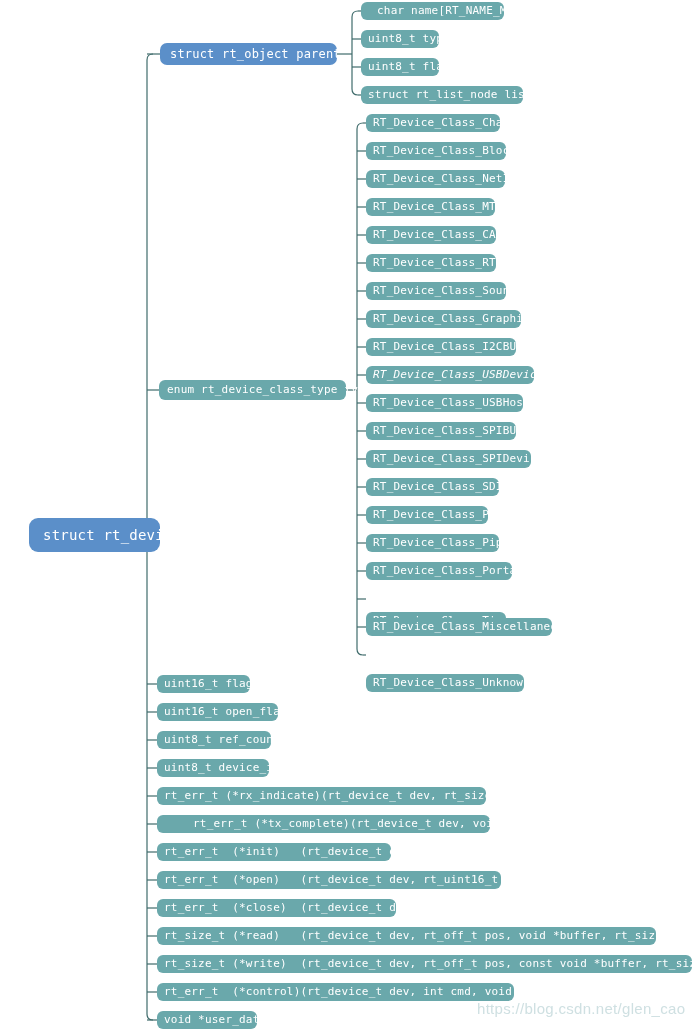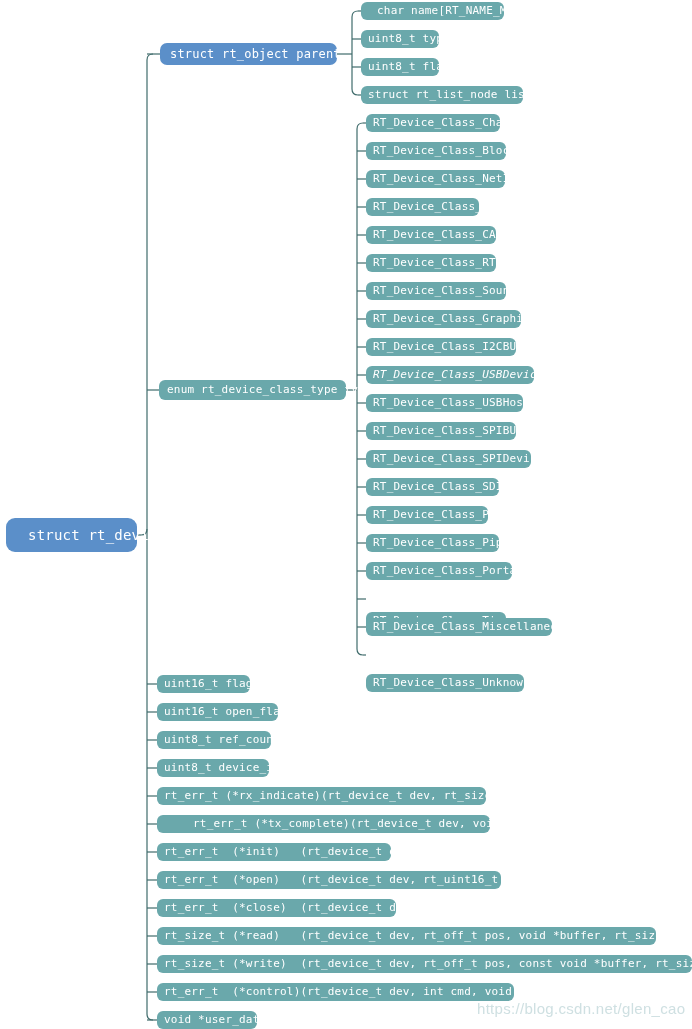--- a/index.html
+++ b/index.html
@@ -14,21 +14,21 @@
     position:absolute;box-sizing:border-box;
     border-radius:6px;color:#ffffff;
     font-size:11px;line-height:18px;height:18px;
     padding:0 7px;white-space:pre;
     letter-spacing:0.2px;
   }
   .node.teal{background:#6aa8ab;}
   .node.blue{background:#5b8fc9;border-radius:7px;}
   .node.root{
     background:#5b8fc9;height:34px;line-height:34px;font-size:14px;
-    border-radius:9px;padding:0 22px;
+    border-radius:9px;padding:0 14px;margin-left:23px;
   }
   .node.parent{
     height:22px;line-height:22px;font-size:12px;padding:0 10px;border-radius:7px;
   }
   .node.enumhead{height:20px;line-height:20px;font-size:11px;padding:0 8px;}
   .watermark{
     position:absolute;color:#cfe0e2;font-size:15px;
     font-family:"Liberation Sans",sans-serif;letter-spacing:0.3px;
     white-space:pre;
   }
@@ -95,21 +95,21 @@
       <div class="node root" style="left: 6px; top: 518px; width: 131px;">struct rt_device</div>
       <div class="node blue parent" style="left: 160px; top: 43px; width: 177px;">struct rt_object parent</div>
       <div class="node teal" style="left: 361px; top: 2px; width: 143px; padding-left: 16px;">char name[RT_NAME_MAX]</div>
       <div class="node teal" style="left: 361px; top: 30px; width: 78px;">uint8_t type</div>
       <div class="node teal" style="left: 361px; top: 58px; width: 78px;">uint8_t flag</div>
       <div class="node teal" style="left: 361px; top: 86px; width: 162px;">struct rt_list_node list</div>
       <div class="node teal enumhead" style="left: 159px; top: 380px; width: 187px;">enum rt_device_class_type type</div>
       <div class="node teal" style="left: 366px; top: 114px; width: 134px;">RT_Device_Class_Char</div>
       <div class="node teal" style="left: 366px; top: 142px; width: 140px;">RT_Device_Class_Block</div>
       <div class="node teal" style="left: 366px; top: 170px; width: 139px;">RT_Device_Class_NetIf</div>
-      <div class="node teal" style="left: 366px; top: 198px; width: 113px;">RT_Device_Class_MTD</div>
+      <div class="node teal" style="left: 366px; top: 198px; width: 129px;">RT_Device_Class_MTD</div>
       <div class="node teal" style="left: 366px; top: 226px; width: 130px;">RT_Device_Class_CAN</div>
       <div class="node teal" style="left: 366px; top: 254px; width: 130px;">RT_Device_Class_RTC</div>
       <div class="node teal" style="left: 366px; top: 282px; width: 140px;">RT_Device_Class_Sound</div>
       <div class="node teal" style="left: 366px; top: 310px; width: 155px;">RT_Device_Class_Graphic</div>
       <div class="node teal" style="left: 366px; top: 338px; width: 150px; text-align: center;">RT_Device_Class_I2CBUS</div>
       <div class="node teal" style="left: 366px; top: 366px; width: 168px; font-style: italic;">RT_Device_Class_USBDevice</div>
       <div class="node teal" style="left: 366px; top: 394px; width: 157px;">RT_Device_Class_USBHost</div>
       <div class="node teal" style="left: 366px; top: 422px; width: 150px;">RT_Device_Class_SPIBUS</div>
       <div class="node teal" style="left: 366px; top: 450px; width: 165px;">RT_Device_Class_SPIDevice</div>
       <div class="node teal" style="left: 366px; top: 478px; width: 133px;">RT_Device_Class_SDIO</div>

